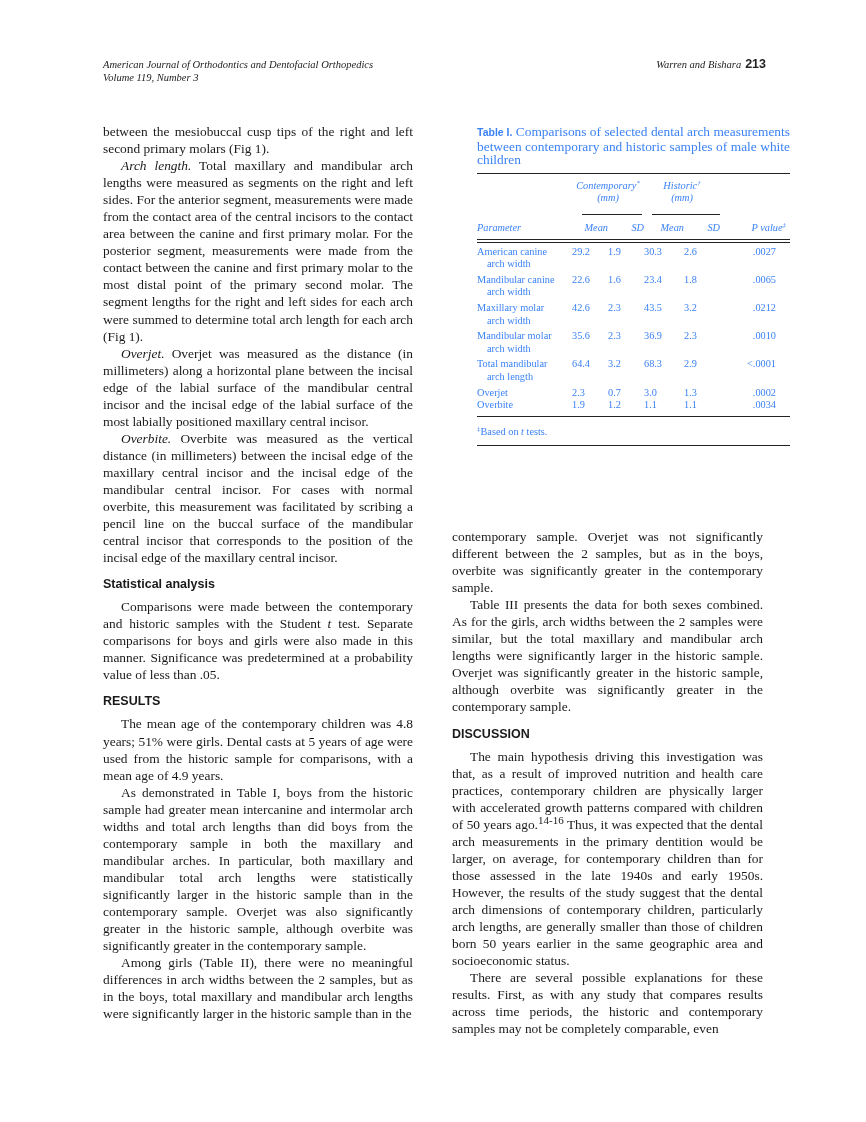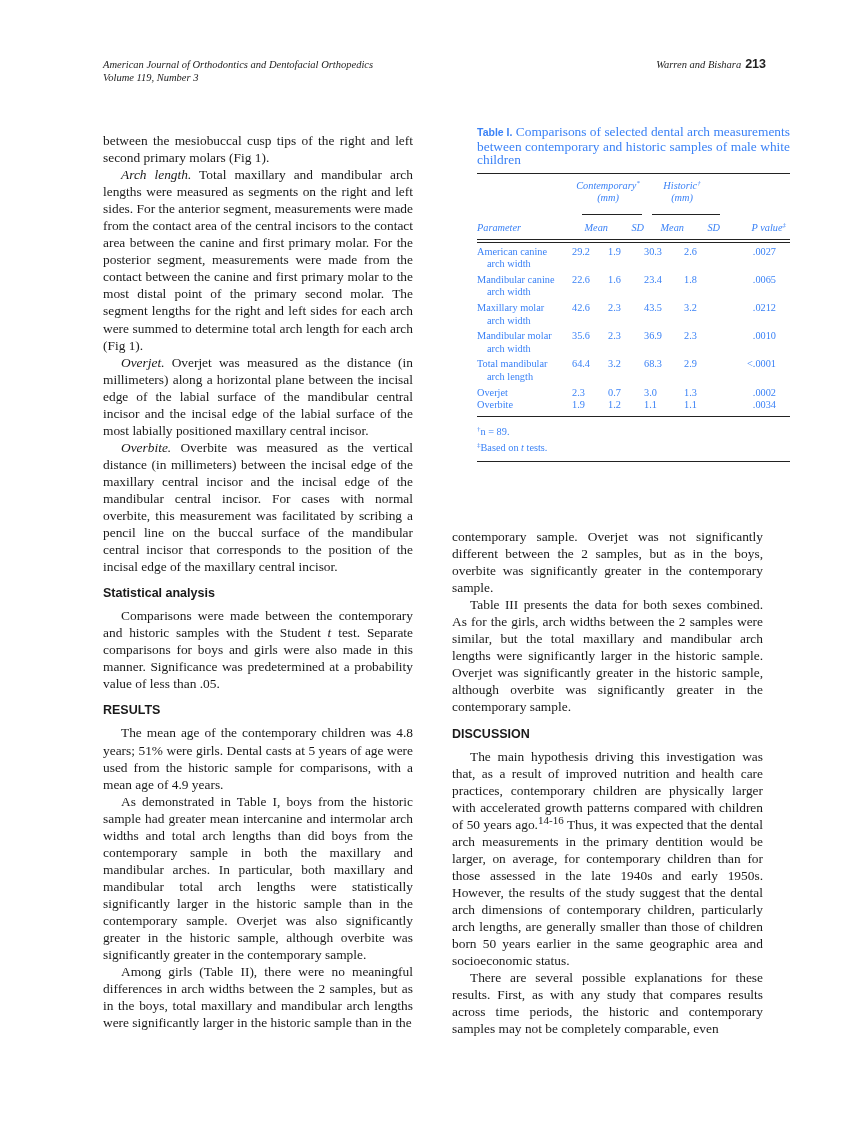--- a/index.html
+++ b/index.html
@@ -4,21 +4,21 @@
 <style>
   html, body { margin: 0; padding: 0; background: #ffffff; }
   body { width: 866px; height: 1122px; position: relative; overflow: hidden; color: #1a1a1a; }
 
   .running-head { position: absolute; top: 58px; left: 103px; width: 663px; font-family: "Liberation Serif", serif; font-style: italic; font-size: 10.5px; line-height: 13px; color: #222; }
   .running-head .left { position: absolute; left: 0; top: 0; }
   .running-head .right { position: absolute; right: 0; top: 0; white-space: nowrap; }
   .running-head .page-num { font-family: "Liberation Sans", sans-serif; font-style: normal; font-weight: bold; font-size: 12.5px; margin-left: 4px; }
 
   .col { position: absolute; font-family: "Liberation Serif", serif; font-size: 13.4px; line-height: 17.05px; text-align: justify; color: #1a1a1a; }
-  .col-left { left: 103px; top: 132px; width: 310px; }
+  .col-left { left: 103px; top: 123px; width: 310px; }
   .col-right { left: 452px; top: 528px; width: 311px; }
   .col p { margin: 0; }
   .col p.indent { text-indent: 18px; }
   .col .runin { font-style: italic; }
   .col h3 { font-family: "Liberation Sans", sans-serif; font-weight: bold; font-size: 12.5px; margin: 0; line-height: 17px; }
   .col h3.sub { margin-top: 10px; margin-bottom: 5px; }
   .col h3.main { margin-top: 10px; margin-bottom: 5px; }
   .col sup { font-size: 11px; line-height: 0; }
 
   .table-block { position: absolute; left: 477px; top: 125px; width: 313px; font-family: "Liberation Serif", serif; color: #3b82f6; }
@@ -165,21 +165,20 @@
       <td class="num">1.9</td>
       <td class="num">1.2</td>
       <td class="num">1.1</td>
       <td class="num">1.1</td>
       <td class="pv">.0034</td>
     </tr>
   </tbody>
     </table>
   <div class="rule"></div>
   <div class="footnotes">
-    <div><sup>†</sup><span>n = 89.</span></div>
     <div><sup>‡</sup><span>Based on </span><i>t</i><span> tests.</span></div>
   </div>
   <div class="dbl" style="height:1px;border-bottom:none"></div>
 </div>
 
 <div class="col col-right">
   <p>contemporary sample. Overjet was not significantly different between the 2 samples, but as in the boys, overbite was significantly greater in the contemporary sample.</p>
   <p class="indent">Table III presents the data for both sexes combined. As for the girls, arch widths between the 2 samples were similar, but the total maxillary and mandibular arch lengths were significantly larger in the historic sample. Overjet was significantly greater in the historic sample, although overbite was significantly greater in the contemporary sample.</p>
   <h3 class="main">DISCUSSION</h3>
   <p class="indent"><span>The main hypothesis driving this investigation was that, as a result of improved nutrition and health care practices, contemporary children are physically larger with accelerated growth patterns compared with children of 50 years ago.</span><sup>14-16</sup><span> Thus, it was expected that the dental arch measurements in the primary dentition would be larger, on average, for contemporary children than for those assessed in the late 1940s and early 1950s. However, the results of the study suggest that the dental arch dimensions of contemporary children, particularly arch lengths, are generally smaller than those of children born 50 years earlier in the same geographic area and socioeconomic status.</span></p>

